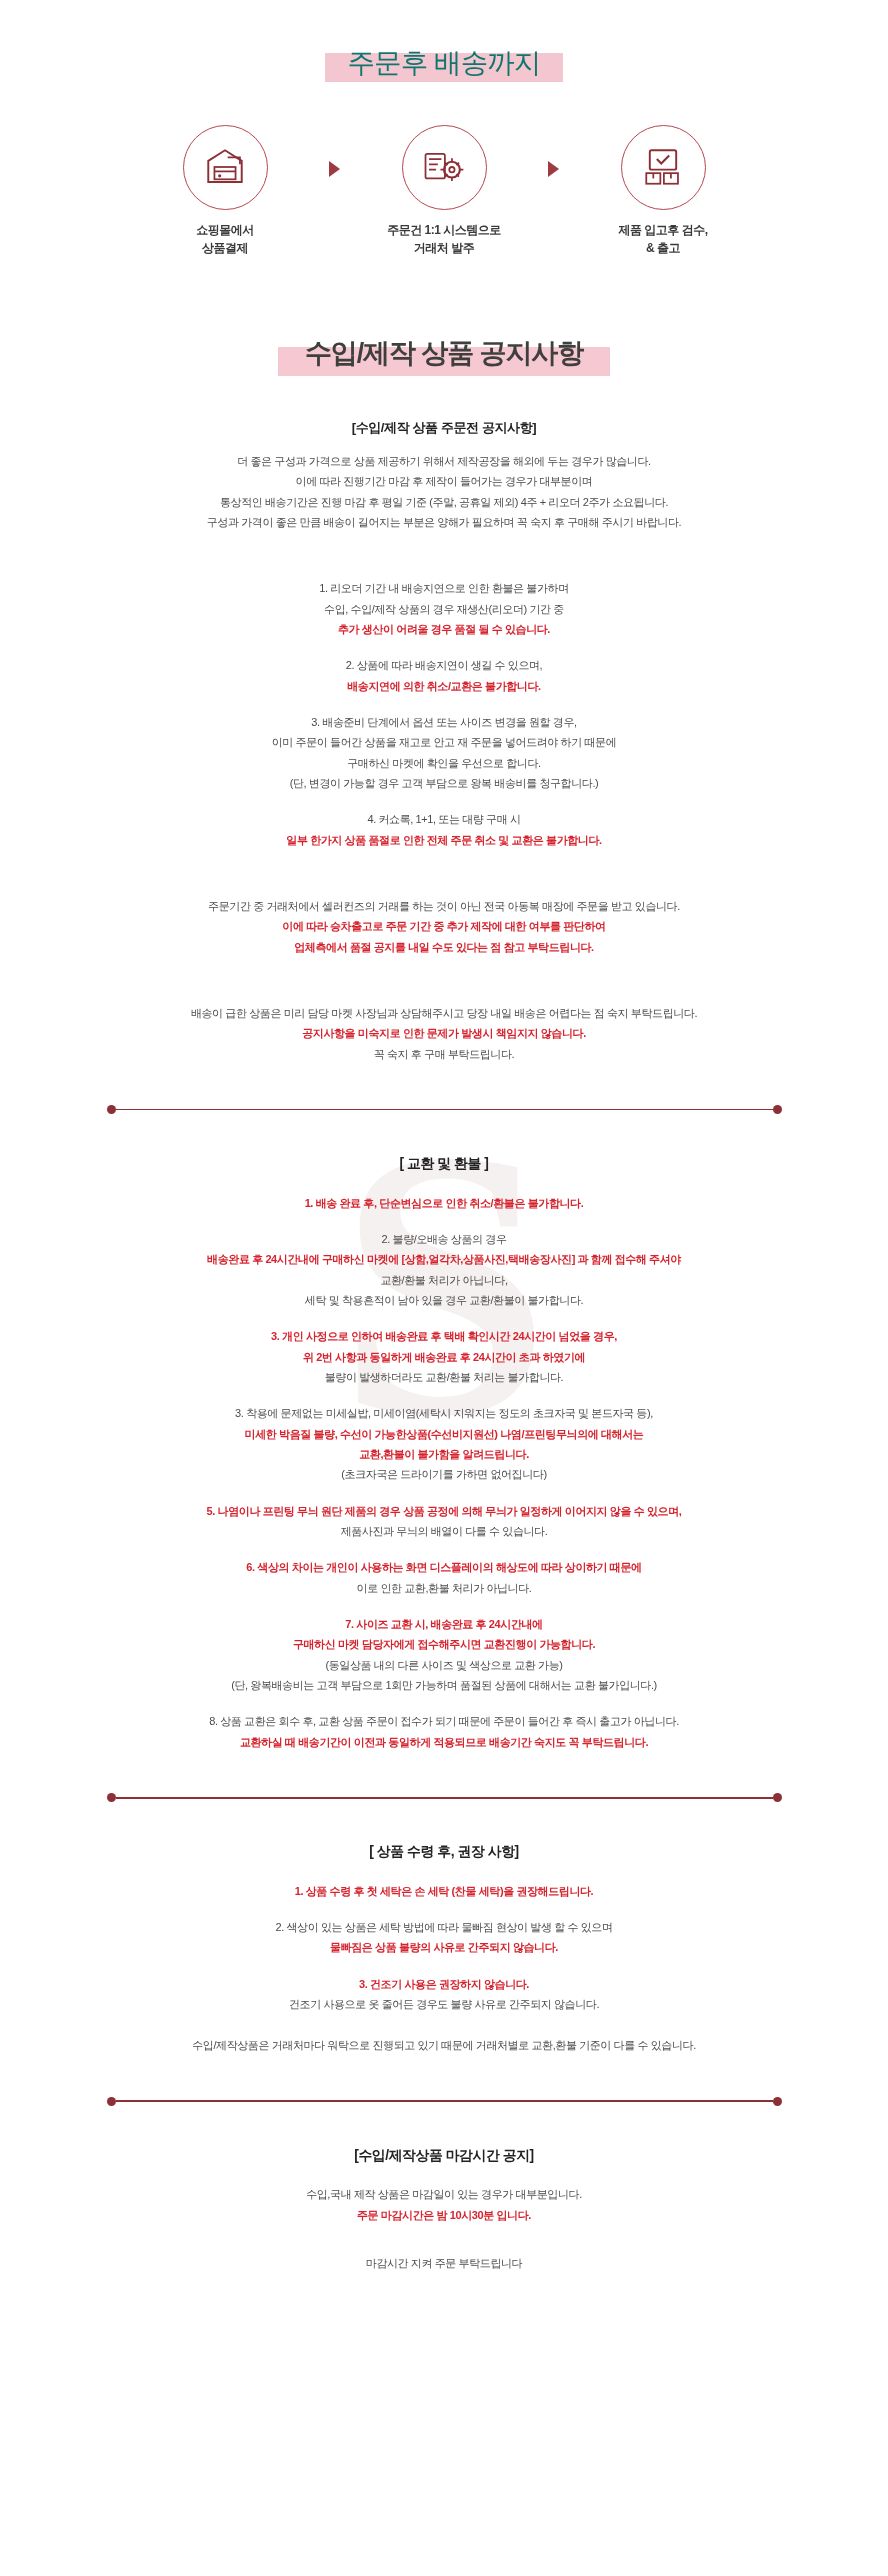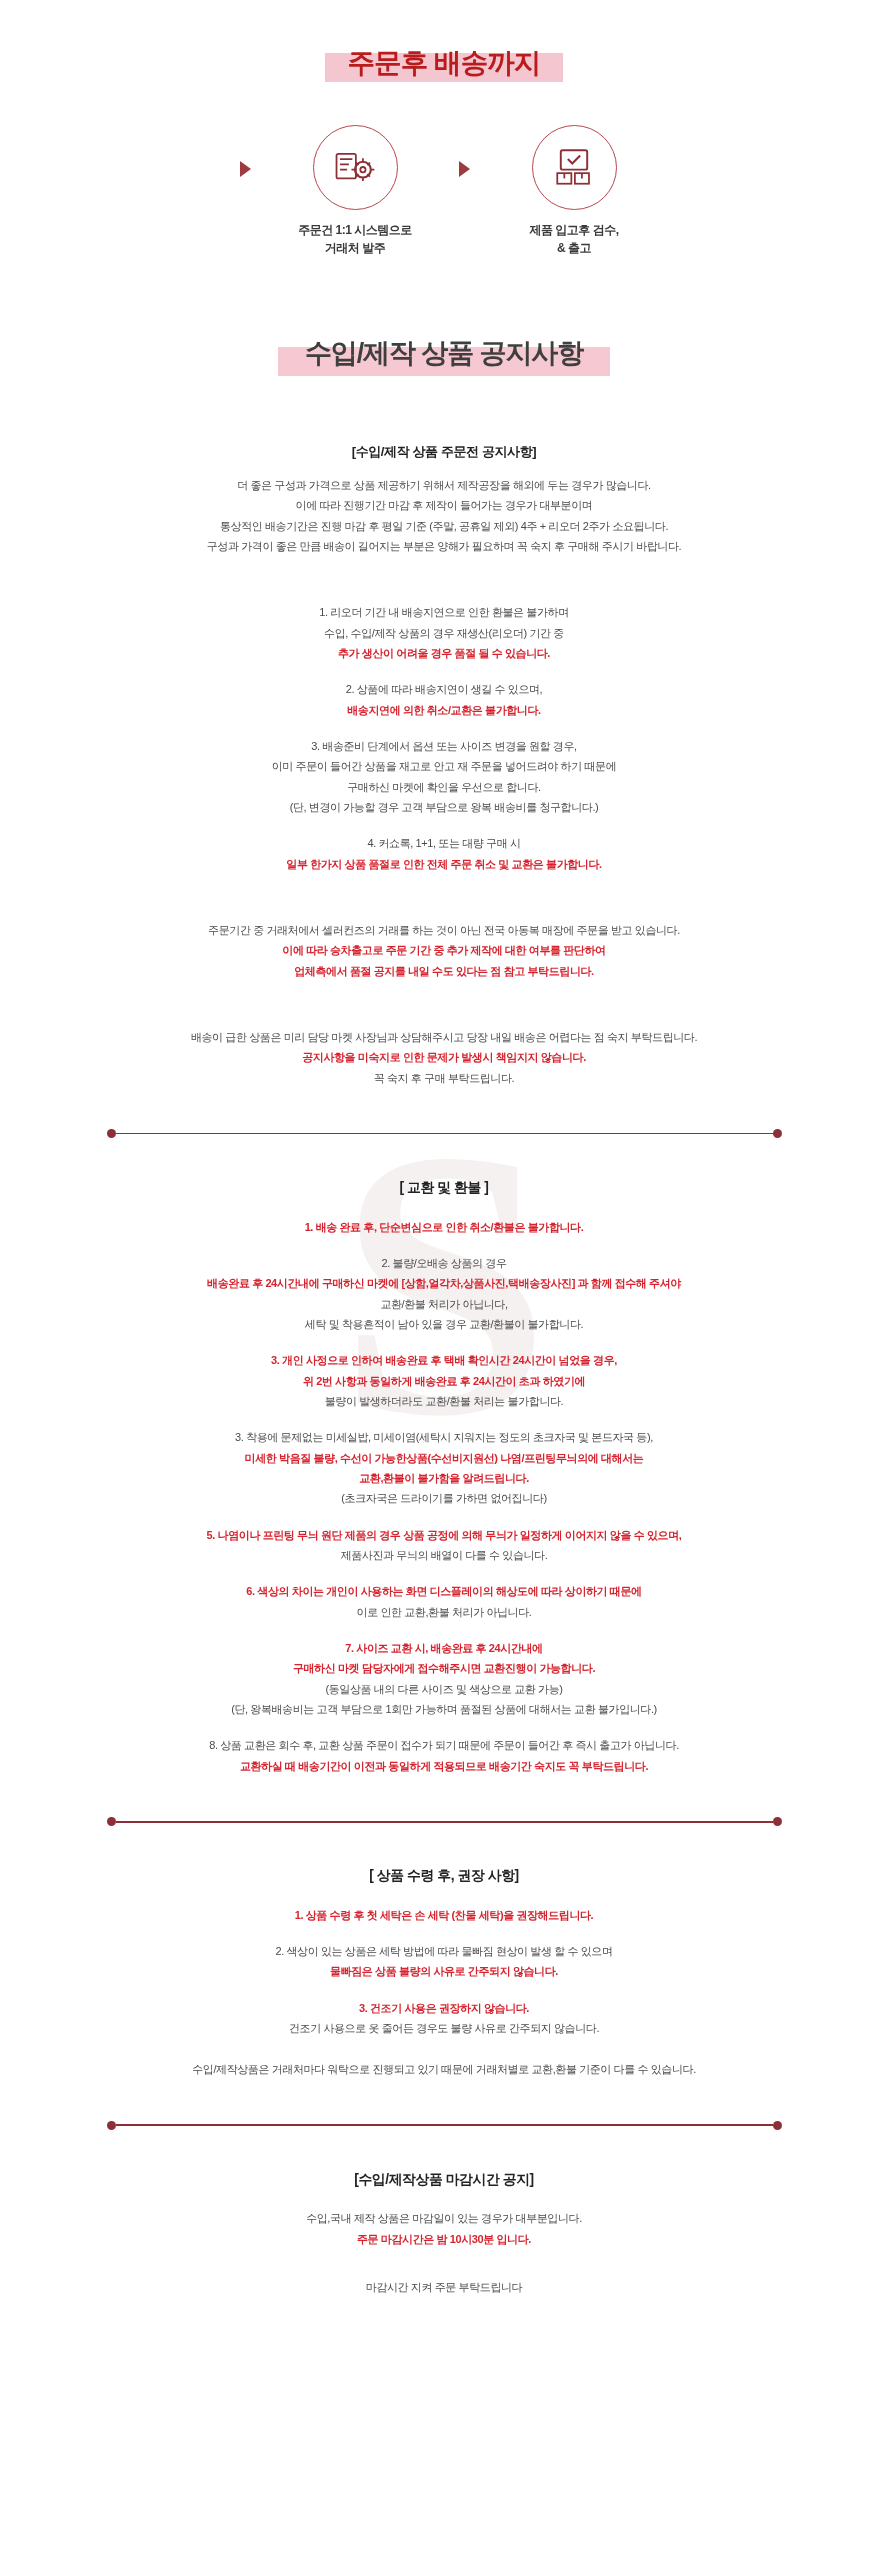--- a/index.html
+++ b/index.html
@@ -23,23 +23,23 @@
 
   
   .top-title-wrap {
     padding-top: 41px;
     text-align: center;
   }
   .top-title {
     display: inline-block;
     position: relative;
     font-size: 27.5px;
-    font-weight: bold;
+    font-weight: normal;
     letter-spacing: -0.9px;
-    color: #b91c1c;
+    color: #0f766e;
     padding: 3.6px 23px 5.3px 23px;
   }
   .top-title .hl {
     position: absolute;
     left: 0;
     right: 0;
     top: 12.4px;
     bottom: 3.6px;
     background: #f4c6cf;
     z-index: 0;
@@ -135,21 +135,21 @@
   }
 
   
   .content {
     position: relative;
     z-index: 1;
     width: 728px;
     margin: 0 auto;
   }
   .block { margin-top: 30px; text-align: center; }
-  .block.first { margin-top: 65px; }
+  .block.first { margin-top: 41px; }
 
   .b-title {
     font-size: 13px;
     font-weight: bold;
     color: #222222;
     letter-spacing: -0.4px;
     margin-bottom: 14px;
   }
   .line {
     font-size: 11px;
@@ -209,20 +209,35 @@
 
   <div class="top-title-wrap">
     <div class="top-title">
       <span class="hl"></span>
       <span class="txt">주문후 배송까지</span>
     </div>
   </div>
 
   <div class="steps">
 
+    <div class="step">
+      <div class="step-circle">
+        <span>
+          <svg width="48" height="44" viewBox="0 0 54 50">
+            <path d="M8 18 L27 6 L46 18 L46 42 L8 42 Z" fill="none" stroke="#8c2f36" stroke-width="2.2"></path>
+            <rect x="15" y="25" width="24" height="14" fill="none" stroke="#8c2f36" stroke-width="2"></rect>
+            <line x1="15" y1="30" x2="39" y2="30" stroke="#8c2f36" stroke-width="2"></line>
+            <path d="M30 14 L44 14 L44 22" fill="none" stroke="#8c2f36" stroke-width="2"></path>
+            <circle cx="21" cy="35" r="1.8" fill="#8c2f36"></circle>
+          </svg>
+        </span>
+      </div>
+      <div class="step-label">쇼핑몰에서
+상품결제</div>
+    </div>
 
     <div class="arrow">
         <div class="arrow-tri"></div>
       </div>
 
     <div class="step">
       <div class="step-circle">
         <span>
           <svg width="48" height="44" viewBox="0 0 54 50">
             <path d="M10 16 L24 16 M10 22 L20 22 M10 28 L18 28" stroke="#8c2f36" stroke-width="2" fill="none"></path>

